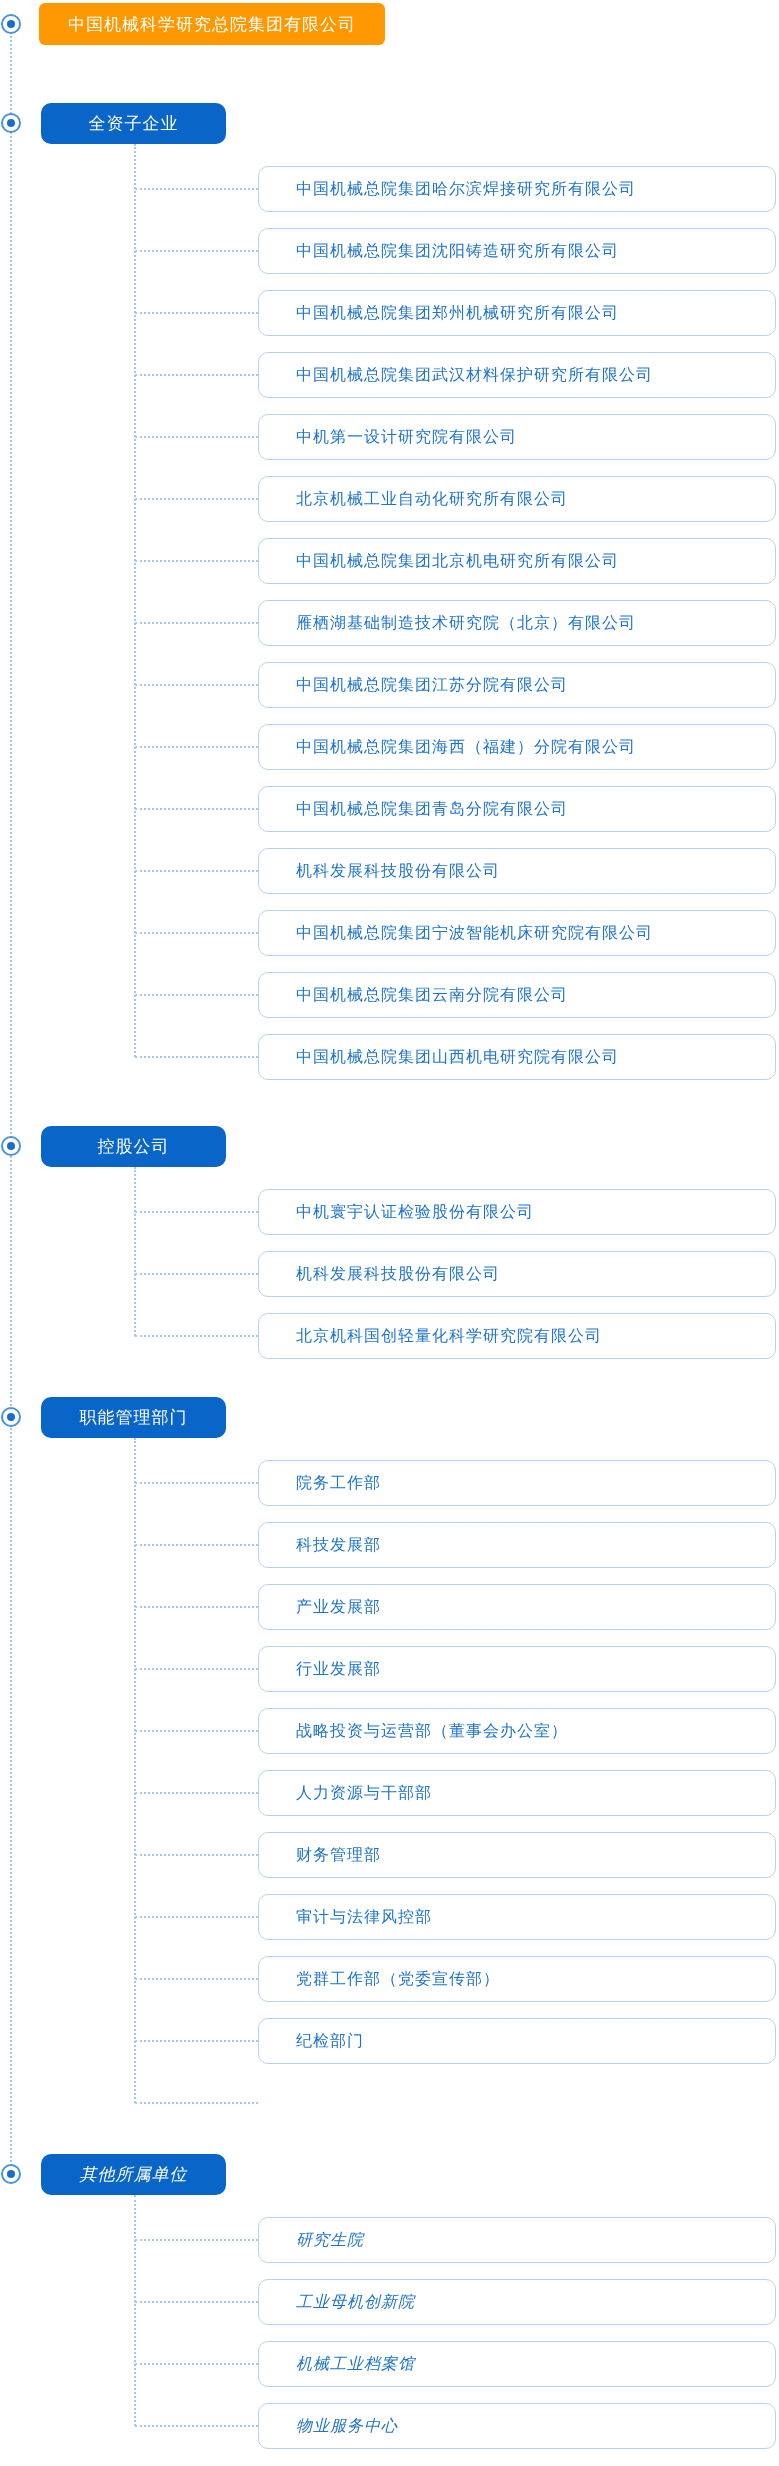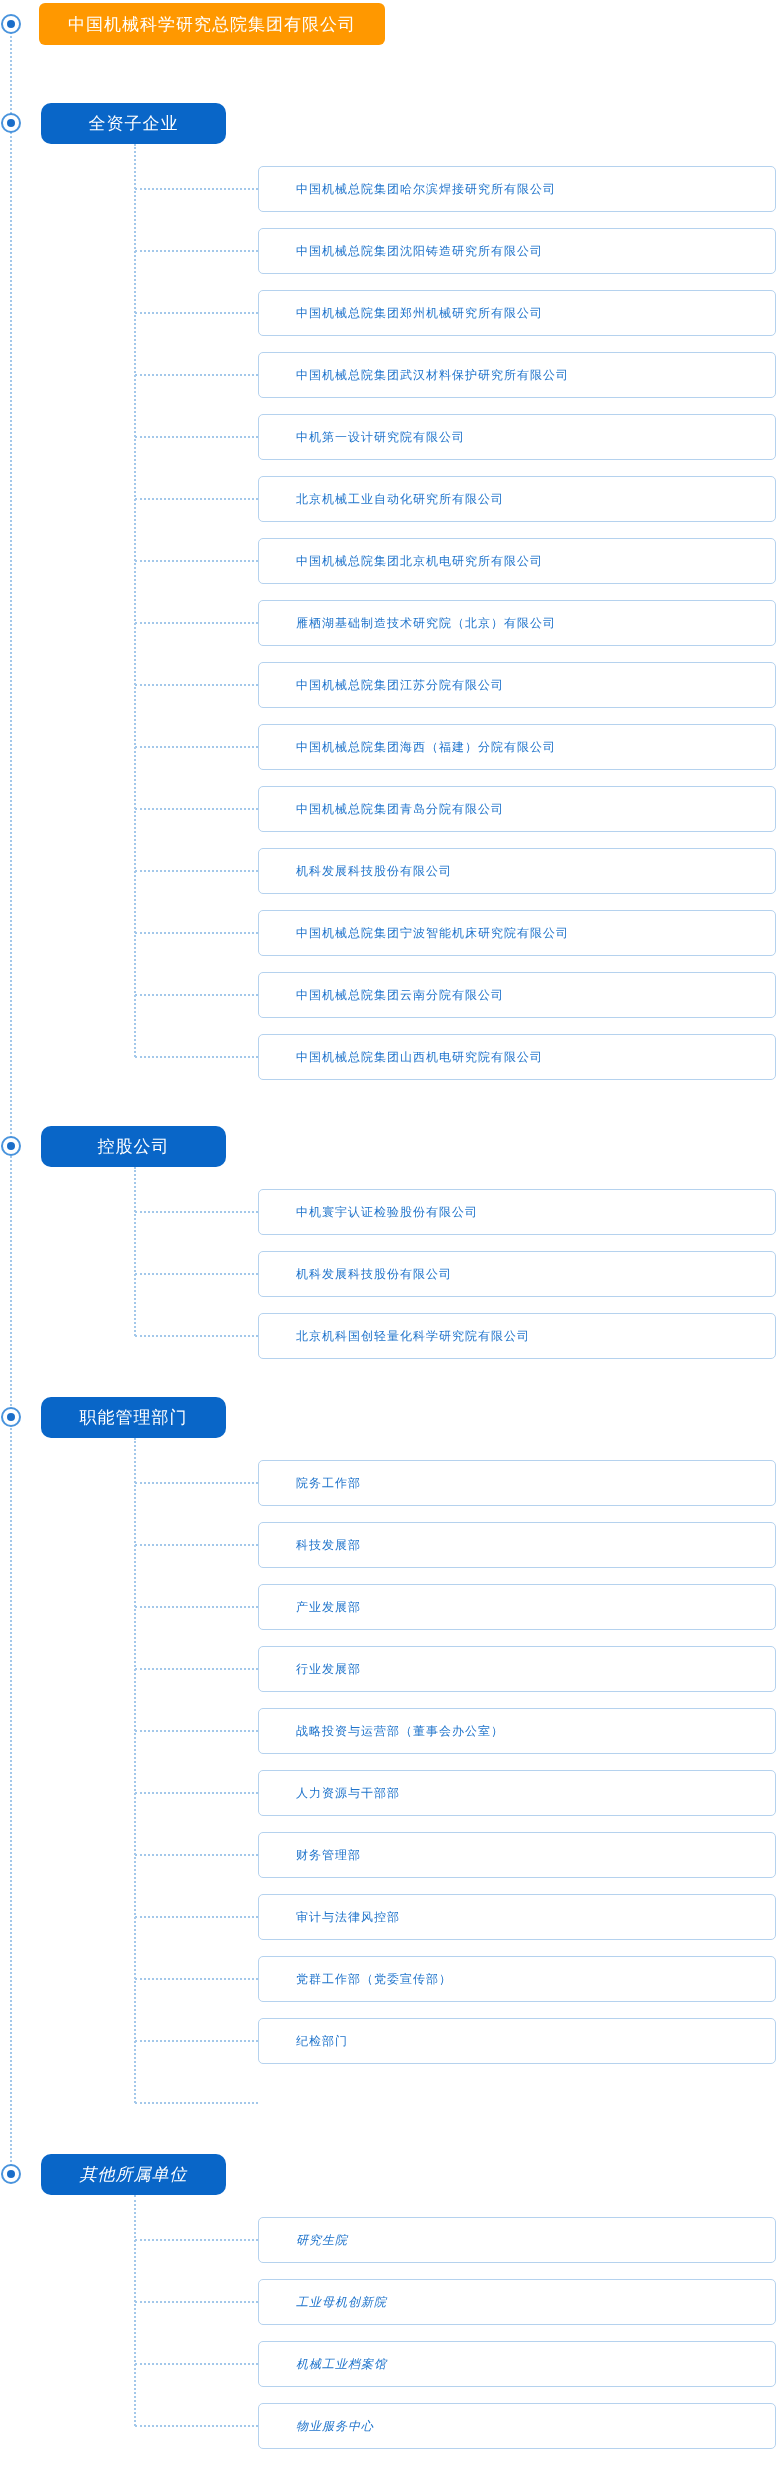--- a/index.html
+++ b/index.html
@@ -108,25 +108,25 @@
     height: 0;
     border-top: 2px dotted var(--connector, #a3c8ea);
     flex: 0 0 auto;
   }
   .item-box {
     box-sizing: border-box;
     width: 518px;
     height: 46px;
     background: #ffffff;
     border: 1px solid var(--item-border, #b5d2ee);
-    border-radius: 5px;
+    border-radius: 10px;
     display: flex;
     align-items: center;
     padding-left: 37px;
-    font-size: 12px;
+    font-size: 16px;
     color: var(--item-text, #1e73cb);
     letter-spacing: 1px;
     cursor: pointer;
   }
 </style>
 </head>
 <body>
 
 <div class="chart">
   <div class="trunk" style="top: 24px; height: 2150px;"></div>

